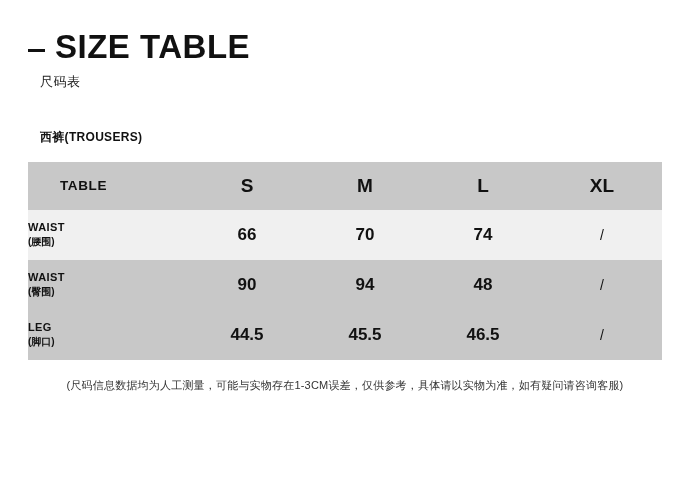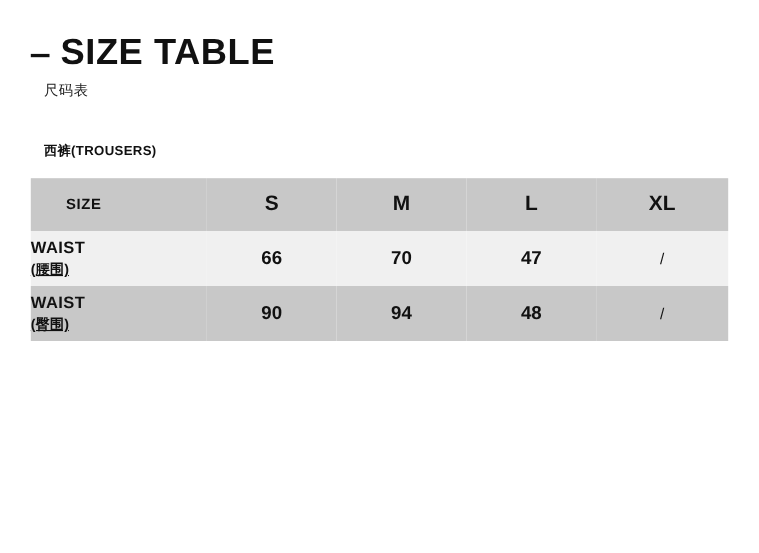--- a/index.html
+++ b/index.html
@@ -100,33 +100,32 @@
   tbody tr.shade-dark { background: #c8c8c8; }
   tbody tr.shade-light { background: #f0f0f0; }
 
   td.row-label {
     text-align: left;
     padding-left: 32px;
     vertical-align: middle;
   }
   .label-en {
     display: block;
-    font-size: 15px;
+    font-size: 11px;
     font-weight: 600;
     letter-spacing: 0.4px;
     color: #111;
     line-height: 1.35;
   }
   .label-cn {
     display: block;
-    font-size: 13px;
+    font-size: 10px;
     font-weight: 600;
     color: #111;
     line-height: 1.35;
-    text-decoration: underline;
   }
   td.value {
     text-align: center;
     font-size: 17px;
     font-weight: bold;
     color: #111;
     vertical-align: middle;
   }
   td.value.slash {
     font-weight: normal;
@@ -158,45 +157,56 @@
   <table class="size-table">
     <colgroup>
       <col class="c0">
         <col class="c1">
         <col class="c2">
         <col class="c3">
         <col class="c4">
     </colgroup>
     <thead>
       <tr>
-        <th class="head-size">SIZE</th>
+        <th class="head-size">TABLE</th>
         <th class="head-col">S</th>
         <th class="head-col">M</th>
         <th class="head-col">L</th>
         <th class="head-col">XL</th>
       </tr>
     </thead>
     <tbody>
       <tr class="shade-light">
         <td class="row-label">
           <span class="label-en">WAIST</span>
           <span class="label-cn">(腰围)</span>
         </td>
         <td class="value">66</td>
         <td class="value">70</td>
-        <td class="value">47</td>
+        <td class="value">74</td>
         <td class="value slash">/</td>
       </tr>
       <tr class="shade-dark">
         <td class="row-label">
           <span class="label-en">WAIST</span>
           <span class="label-cn">(臀围)</span>
         </td>
         <td class="value">90</td>
         <td class="value">94</td>
         <td class="value">48</td>
         <td class="value slash">/</td>
       </tr>
+      <tr class="shade-dark">
+        <td class="row-label">
+          <span class="label-en">LEG</span>
+          <span class="label-cn">(脚口)</span>
+        </td>
+        <td class="value">44.5</td>
+        <td class="value">45.5</td>
+        <td class="value">46.5</td>
+        <td class="value slash">/</td>
+      </tr>
     </tbody>
   </table>
 
+  <div class="footnote">(尺码信息数据均为人工测量，可能与实物存在1-3CM误差，仅供参考，具体请以实物为准，如有疑问请咨询客服)</div>
 
 </div>
 
 </body></html>

